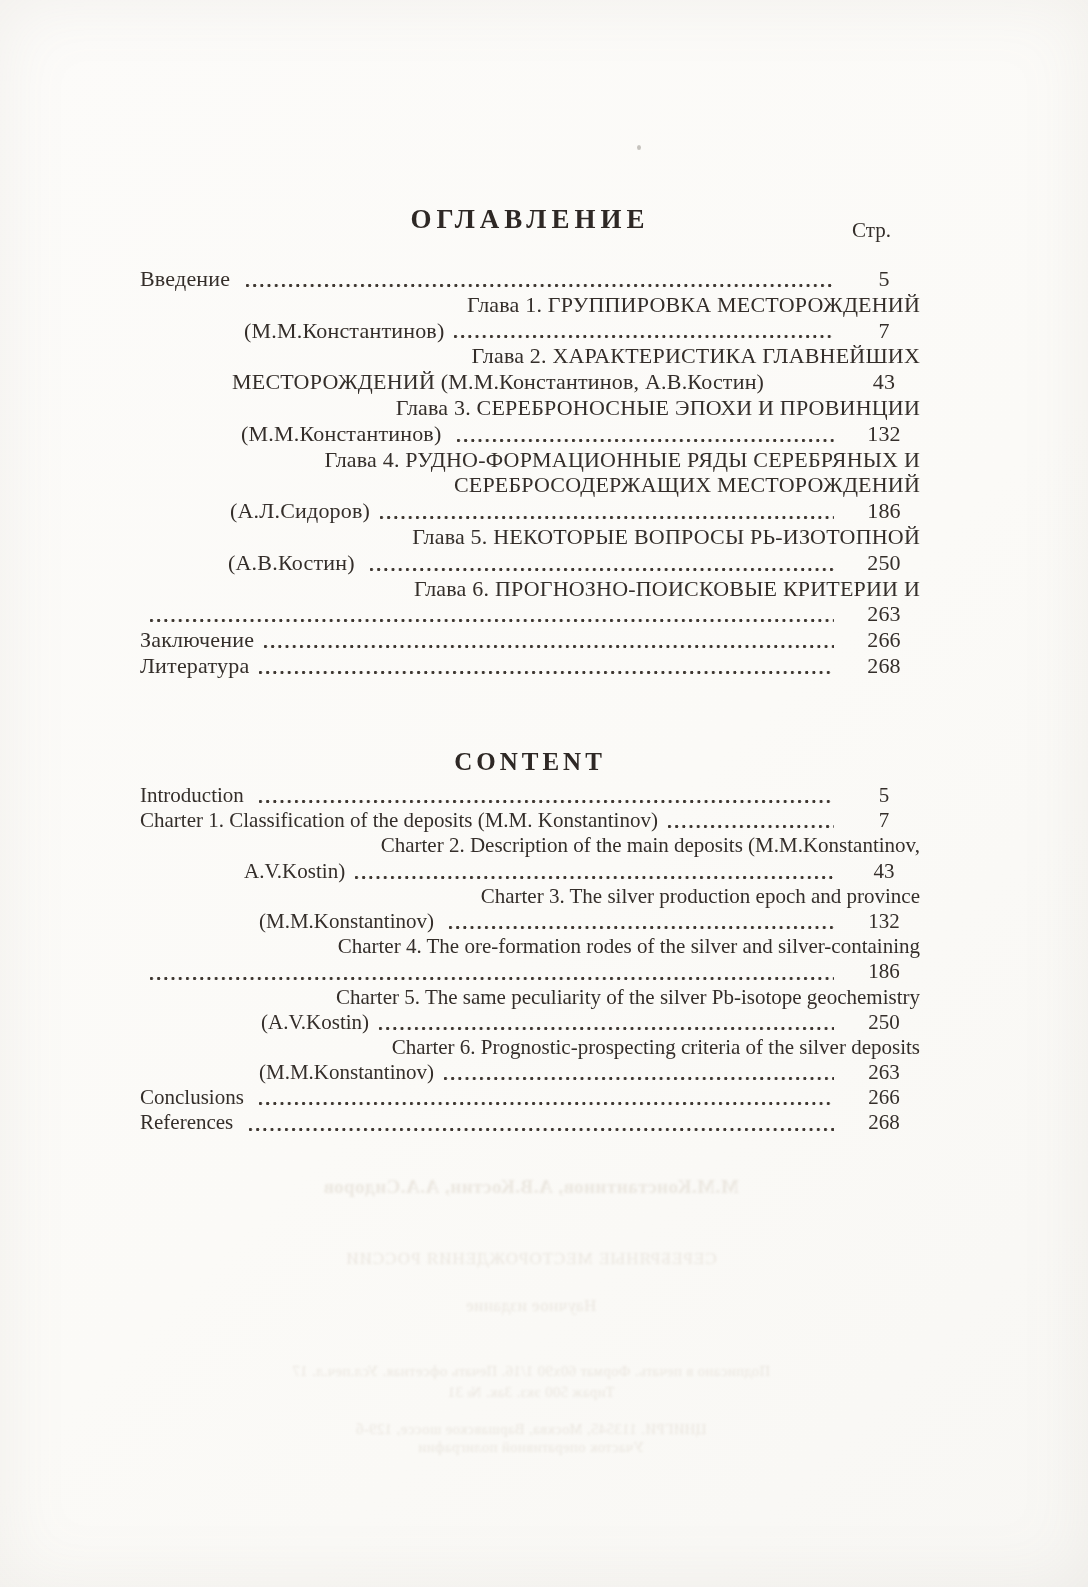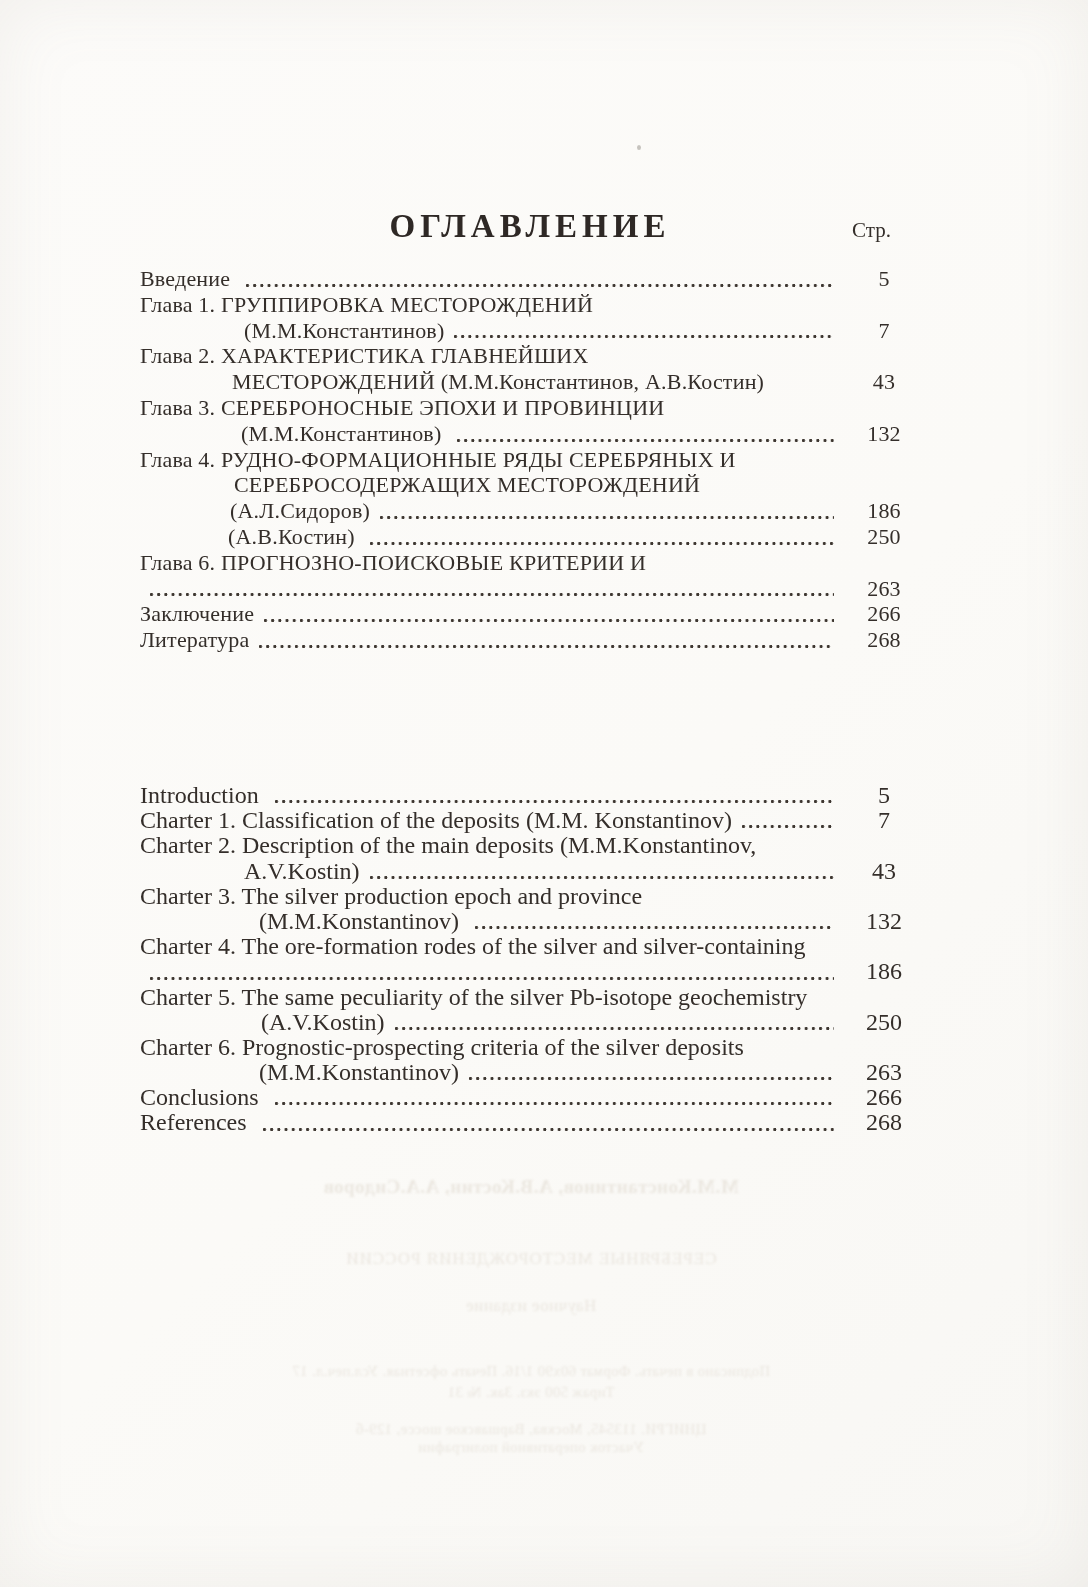--- a/index.html
+++ b/index.html
@@ -15,39 +15,39 @@
   }
   
   .sec-title {
     position: absolute;
     left: 140px;
     width: 780px;
     text-align: center;
     font-weight: bold;
     color: #2e2825;
   }
-  .sec-title.ru { top: 186px; font-size: 33px; letter-spacing: 5px; }
+  .sec-title.ru { top: 186px; font-size: 27px; letter-spacing: 5px; }
   .sec-title.en { top: 727px; font-size: 25px; letter-spacing: 4px; }
   .page-col-header {
     position: absolute;
     top: 218px;
     left: 125px;
     width: 766px;
     text-align: right;
     font-size: 21px;
   }
   
   .toc {
     position: absolute;
     left: 140px;
     width: 780px;
   }
   .toc.ru { top: 266px; font-size: 22px; letter-spacing: 0.2px; }
-  .toc.en { top: 783px; font-size: 24px; }
-  .row { display: flex; align-items: stretch; }
+  .toc.en { top: 783px; font-size: 21px; }
+  .row { display: flex; align-items: stretch; justify-content: flex-end; }
   .toc.ru .row { height: 25.8px; line-height: 25.8px; }
   .toc.en .row { height: 25.2px; line-height: 25.2px; }
   .row .t { white-space: pre; }
   .row .leader {
     flex: 1;
     margin: 0 14px 0 10px;
     background-image: radial-gradient(circle at 1.5px 50%, #3d3630 1.35px, rgba(0,0,0,0) 1.8px);
     background-size: 7.2px 5px;
     background-repeat: repeat-x;
     background-position: left bottom 4px;
@@ -130,20 +130,24 @@
   </div>
       <div class="row nodots nopage">
     <span class="t" style="padding-left: 94px;">СЕРЕБРОСОДЕРЖАЩИХ МЕСТОРОЖДЕНИЙ</span>
 
   </div>
       <div class="row">
     <span class="t" style="padding-left: 90px;">(А.Л.Сидоров)</span>
     <span class="leader"></span>
     <span class="pg">186</span>
   </div>
+      <div class="row nodots nopage">
+    <span class="t">Глава 5. НЕКОТОРЫЕ ВОПРОСЫ РЬ-ИЗОТОПНОЙ</span>
+
+  </div>
       <div class="row">
     <span class="t" style="padding-left: 88px;">(А.В.Костин) </span>
     <span class="leader"></span>
     <span class="pg">250</span>
   </div>
       <div class="row nodots nopage">
     <span class="t">Глава 6. ПРОГНОЗНО-ПОИСКОВЫЕ КРИТЕРИИ И</span>
 
   </div>
       <div class="row">
@@ -155,20 +159,21 @@
     <span class="leader"></span>
     <span class="pg">266</span>
   </div>
       <div class="row">
     <span class="t">Литература</span>
     <span class="leader"></span>
     <span class="pg">268</span>
   </div>
     </div>
 
+  <h2 class="sec-title en">CONTENT</h2>
 
   <div class="toc en" id="toc-en">
       <div class="row">
     <span class="t">Introduction </span>
     <span class="leader"></span>
     <span class="pg">5</span>
   </div>
       <div class="row">
     <span class="t">Charter 1. Classification of the deposits (M.M. Konstantinov)</span>
     <span class="leader"></span>

